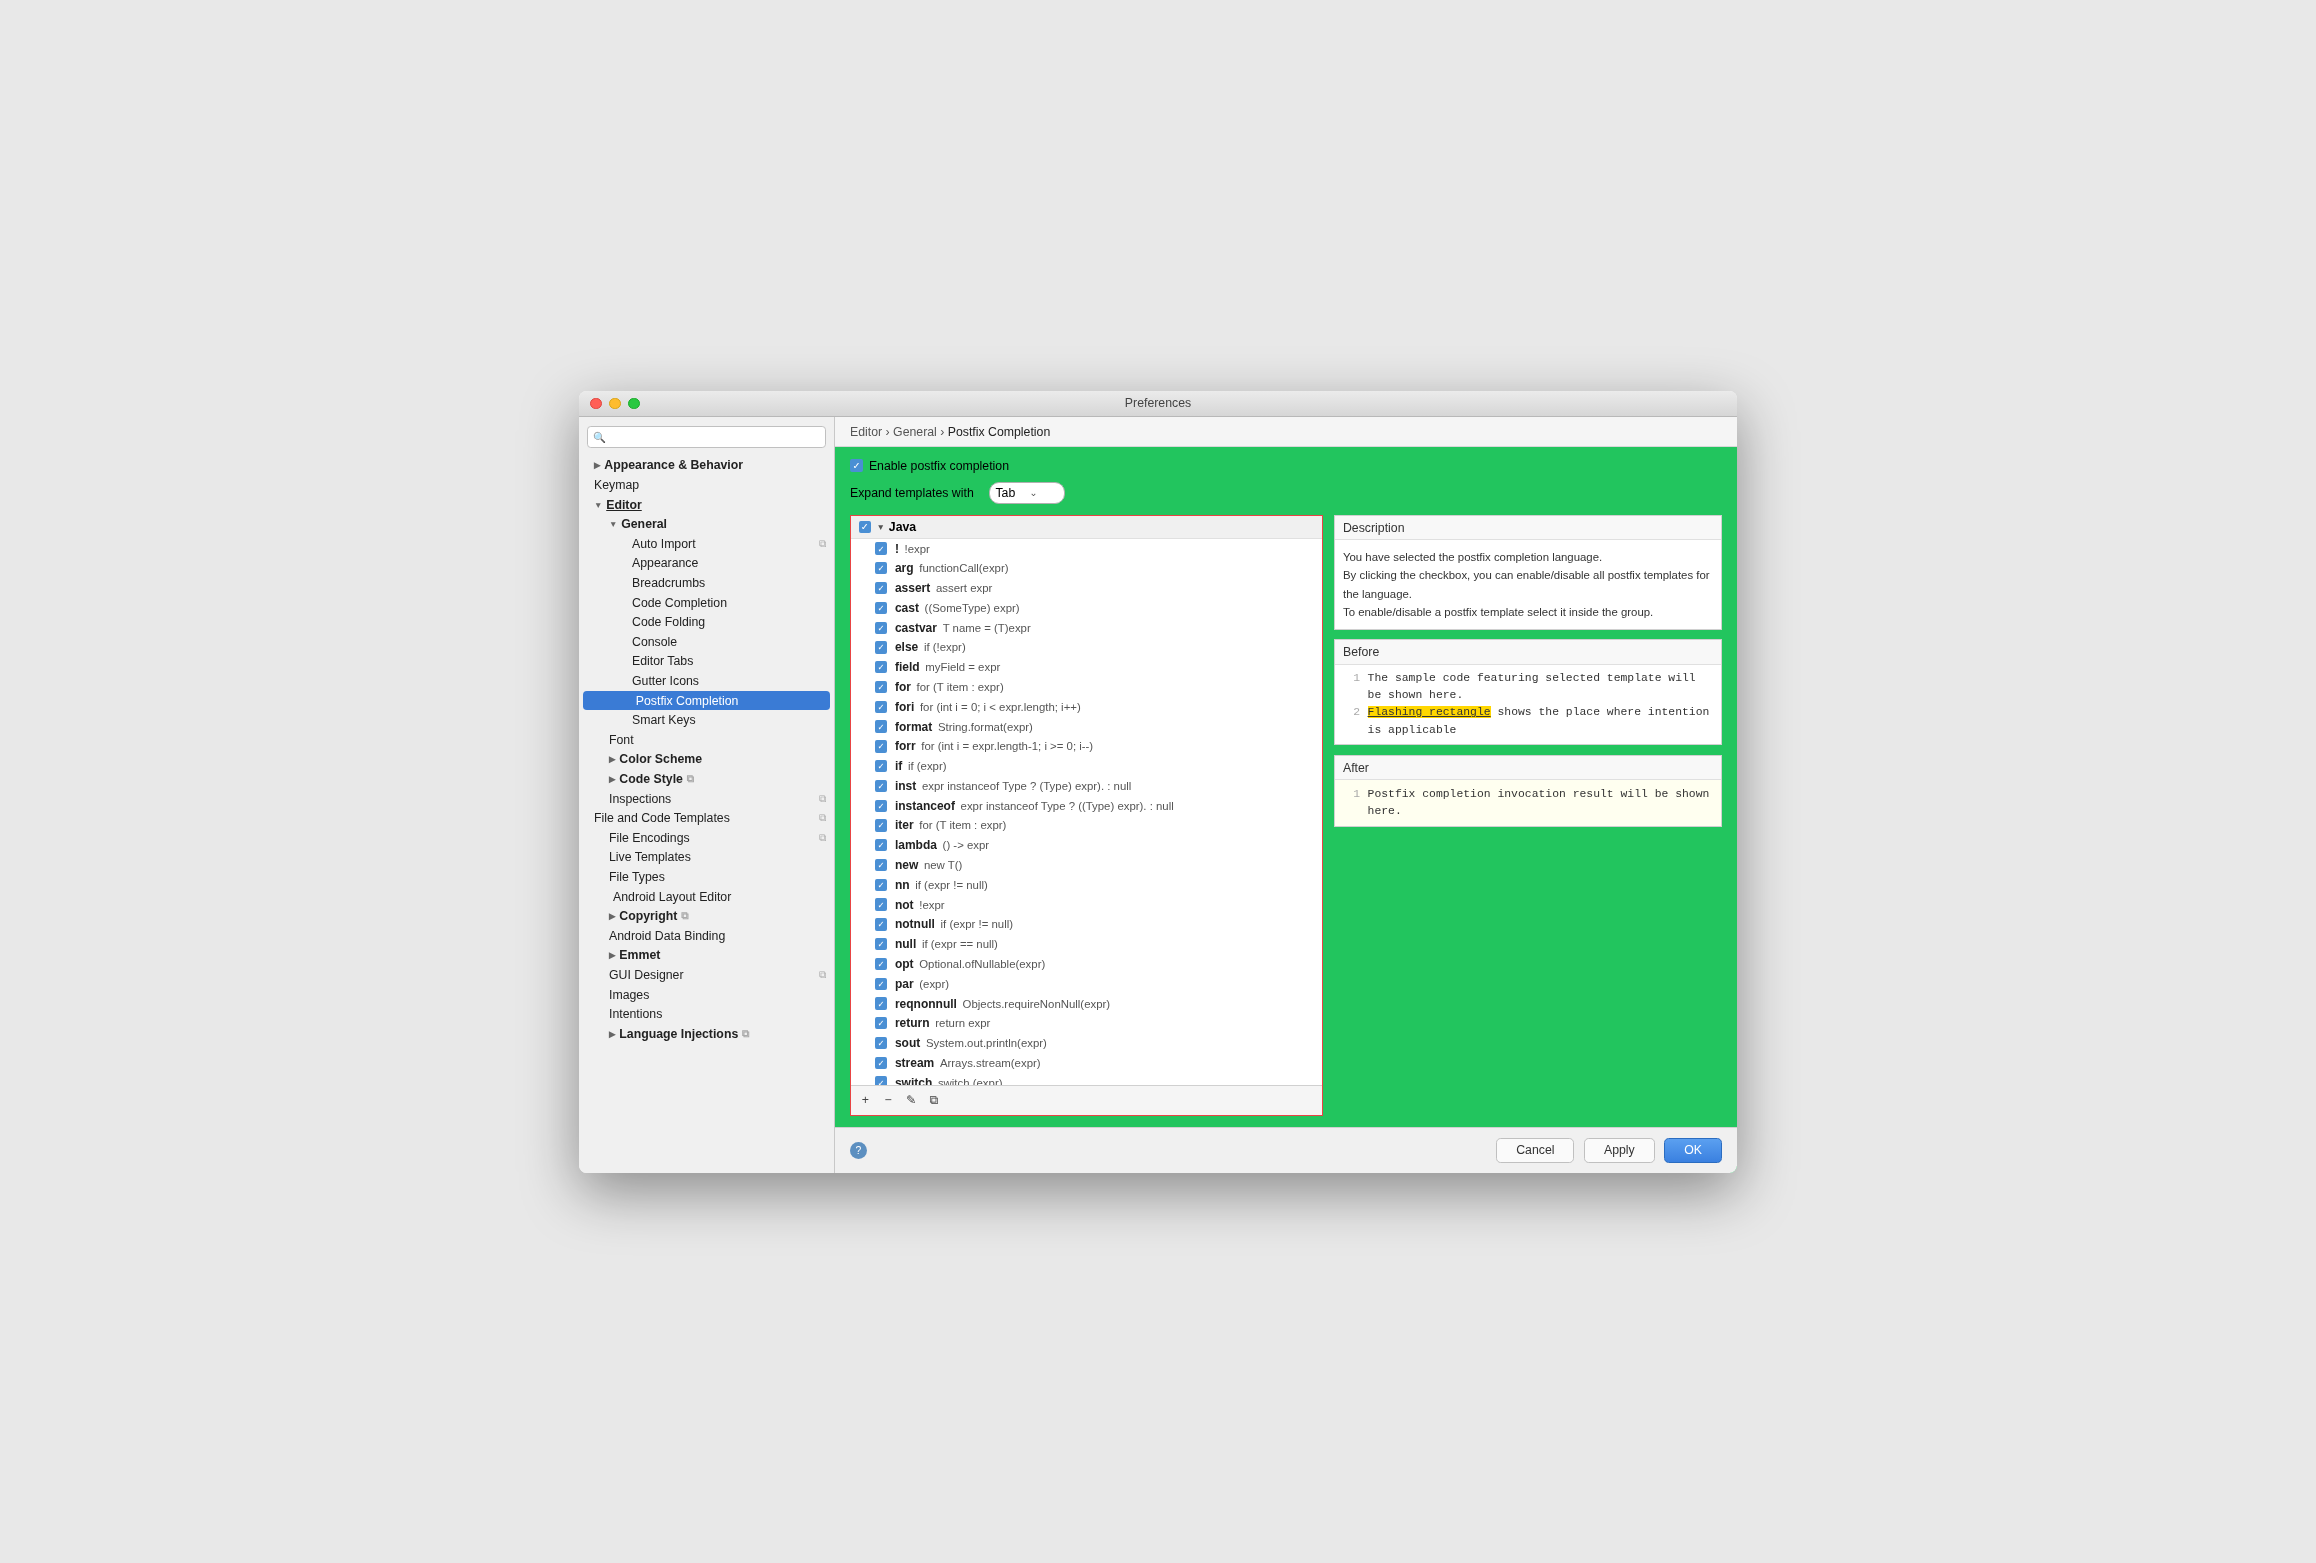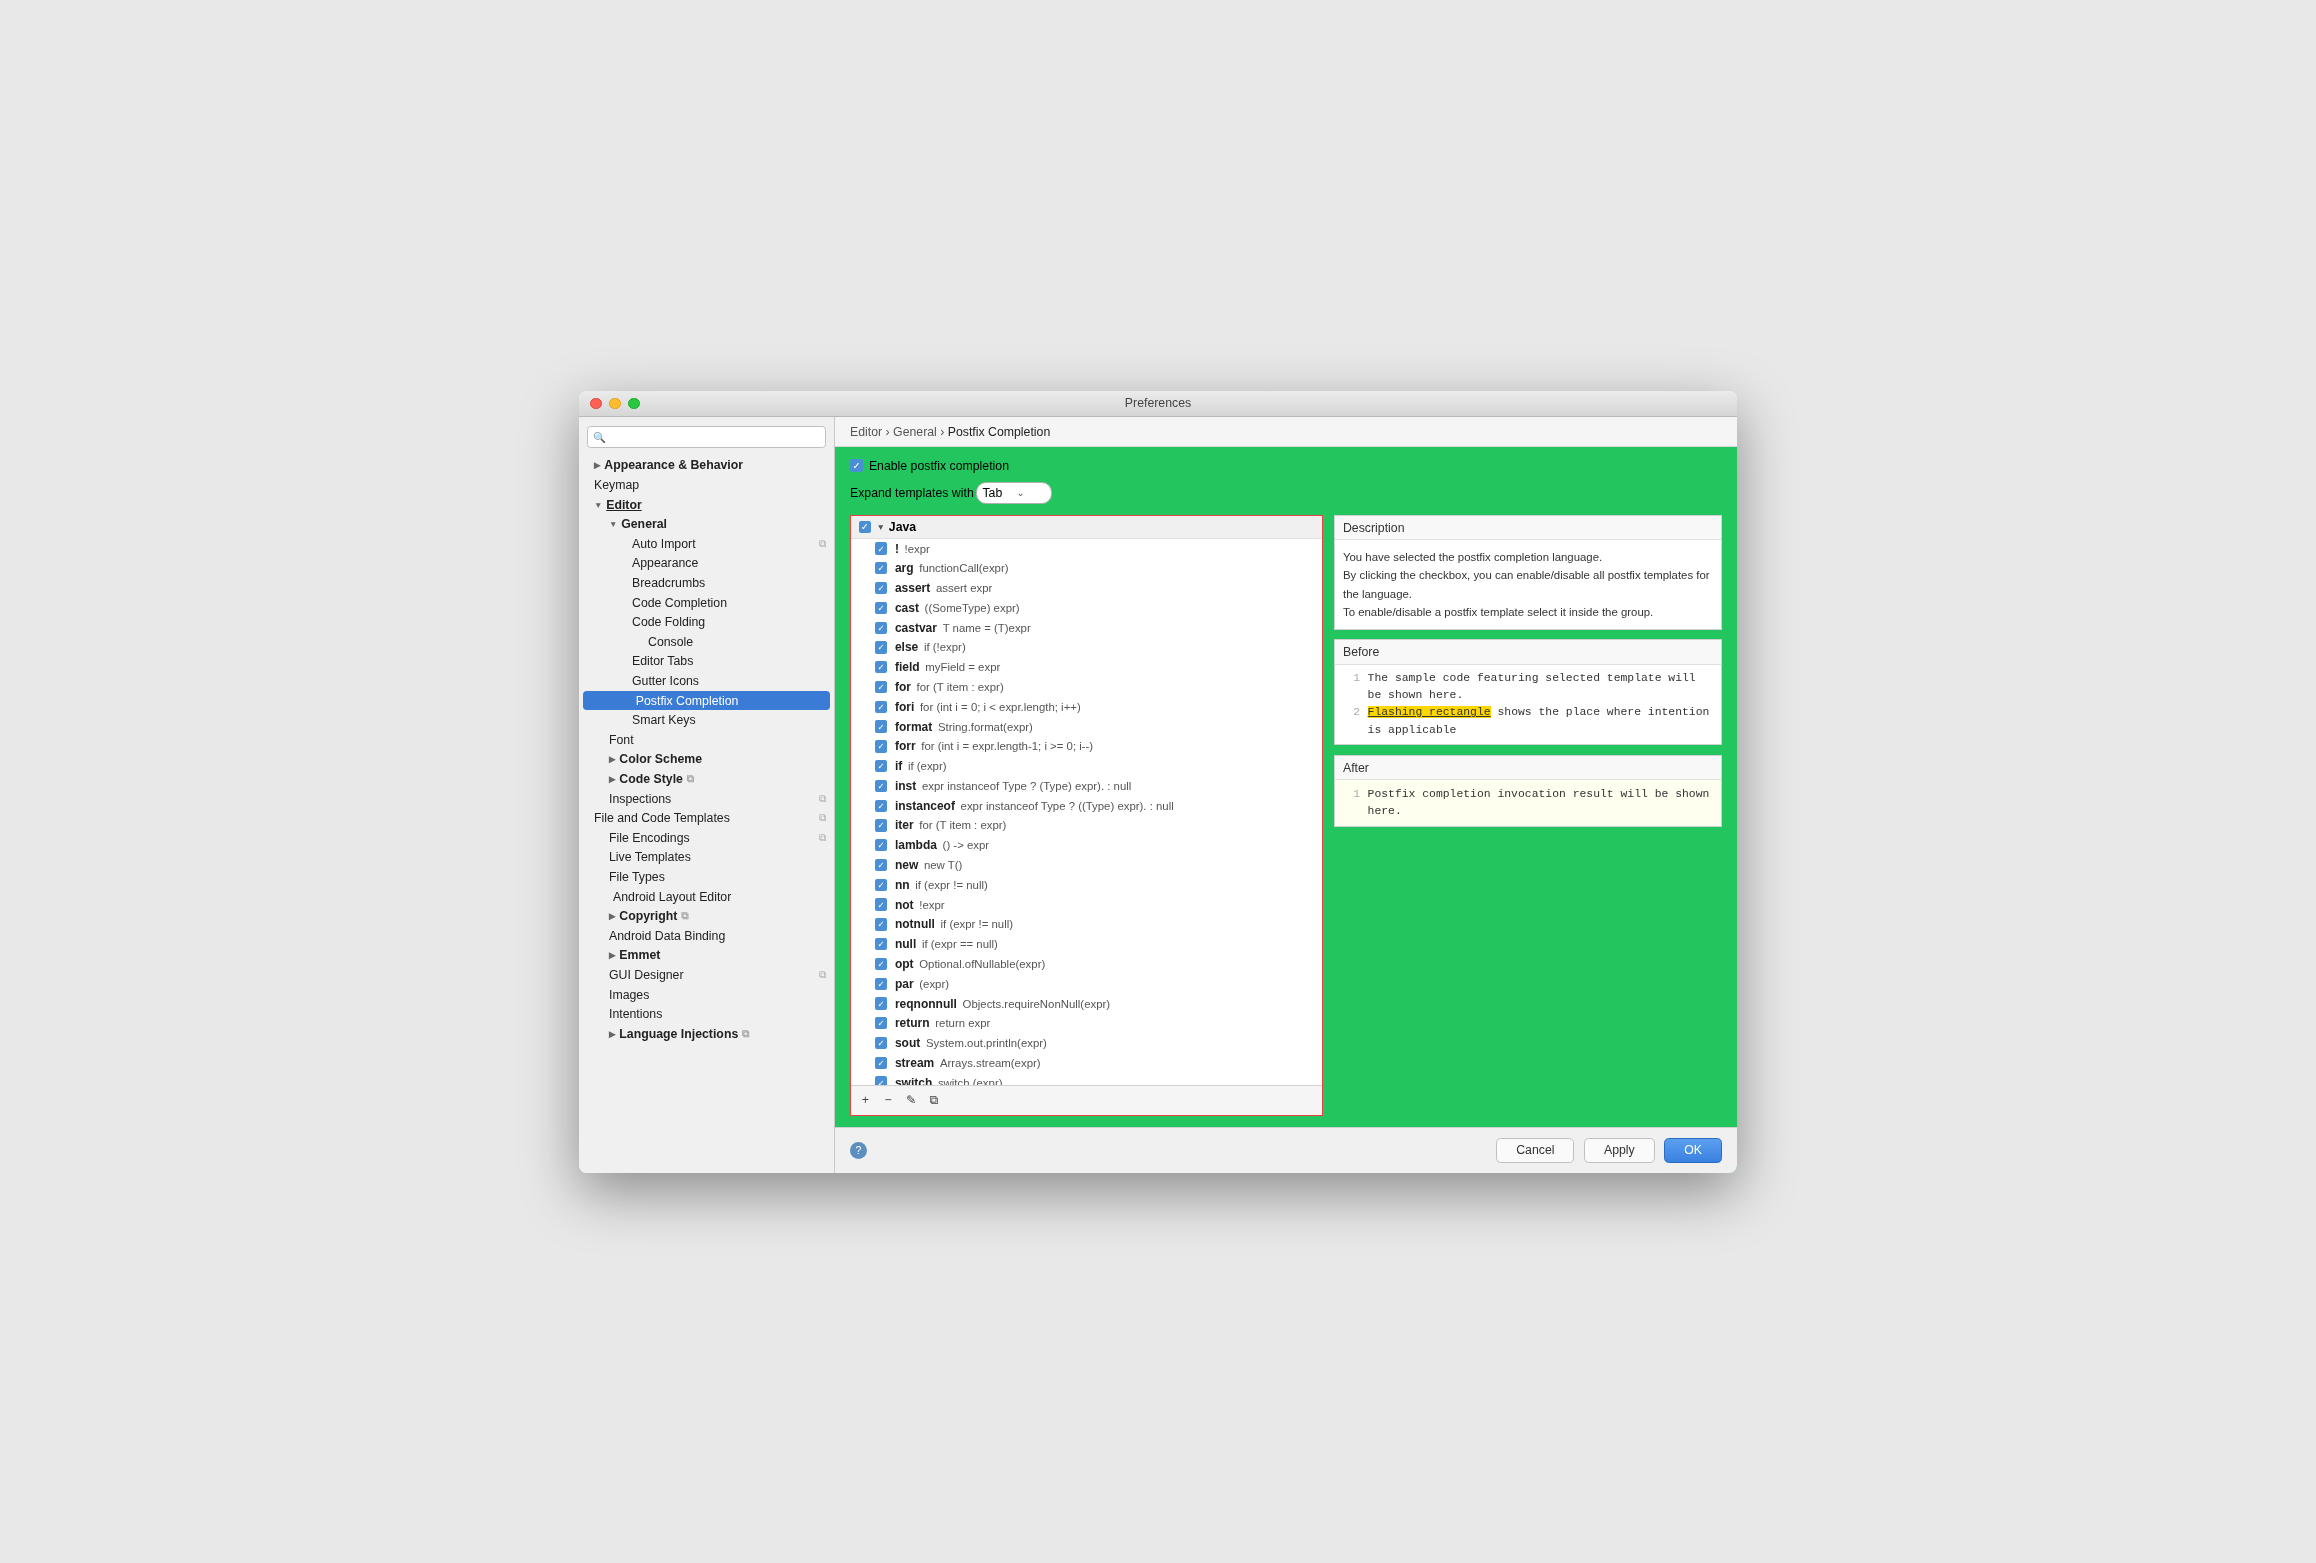--- a/index.html
+++ b/index.html
@@ -142,21 +142,21 @@
       justify-content: center;
       margin-right: 5.7px;
       flex-shrink: 0;
     }
     .checkbox-blue::after { content: '✓'; color: white; font-size: 9.5px; }
     .expand-row {
       display: flex;
       align-items: center;
       margin-bottom: 11.4px;
     }
-    .expand-label { margin-right: 2px; }
+    .expand-label { margin-right: 15px; }
     .dropdown {
       display: flex;
       align-items: center;
       background: white;
       border: 0.9px solid #b0b0b0;
       border-radius: 10px;
       padding: 2.8px 5.7px;
       min-width: 76px;
       cursor: pointer;
     }
@@ -365,21 +365,21 @@
       </div>
 
       <div class="sidebar-item" style="padding-left:53px;">
         <span>Code Completion</span>
       </div>
 
       <div class="sidebar-item" style="padding-left:53px;">
         <span>Code Folding</span>
       </div>
 
-      <div class="sidebar-item" style="padding-left:69px;">
+      <div class="sidebar-item" style="padding-left:53px;">
         <span>Console</span>
       </div>
 
       <div class="sidebar-item" style="padding-left:53px;">
         <span>Editor Tabs</span>
       </div>
 
       <div class="sidebar-item" style="padding-left:53px;">
         <span>Gutter Icons</span>
       </div>

